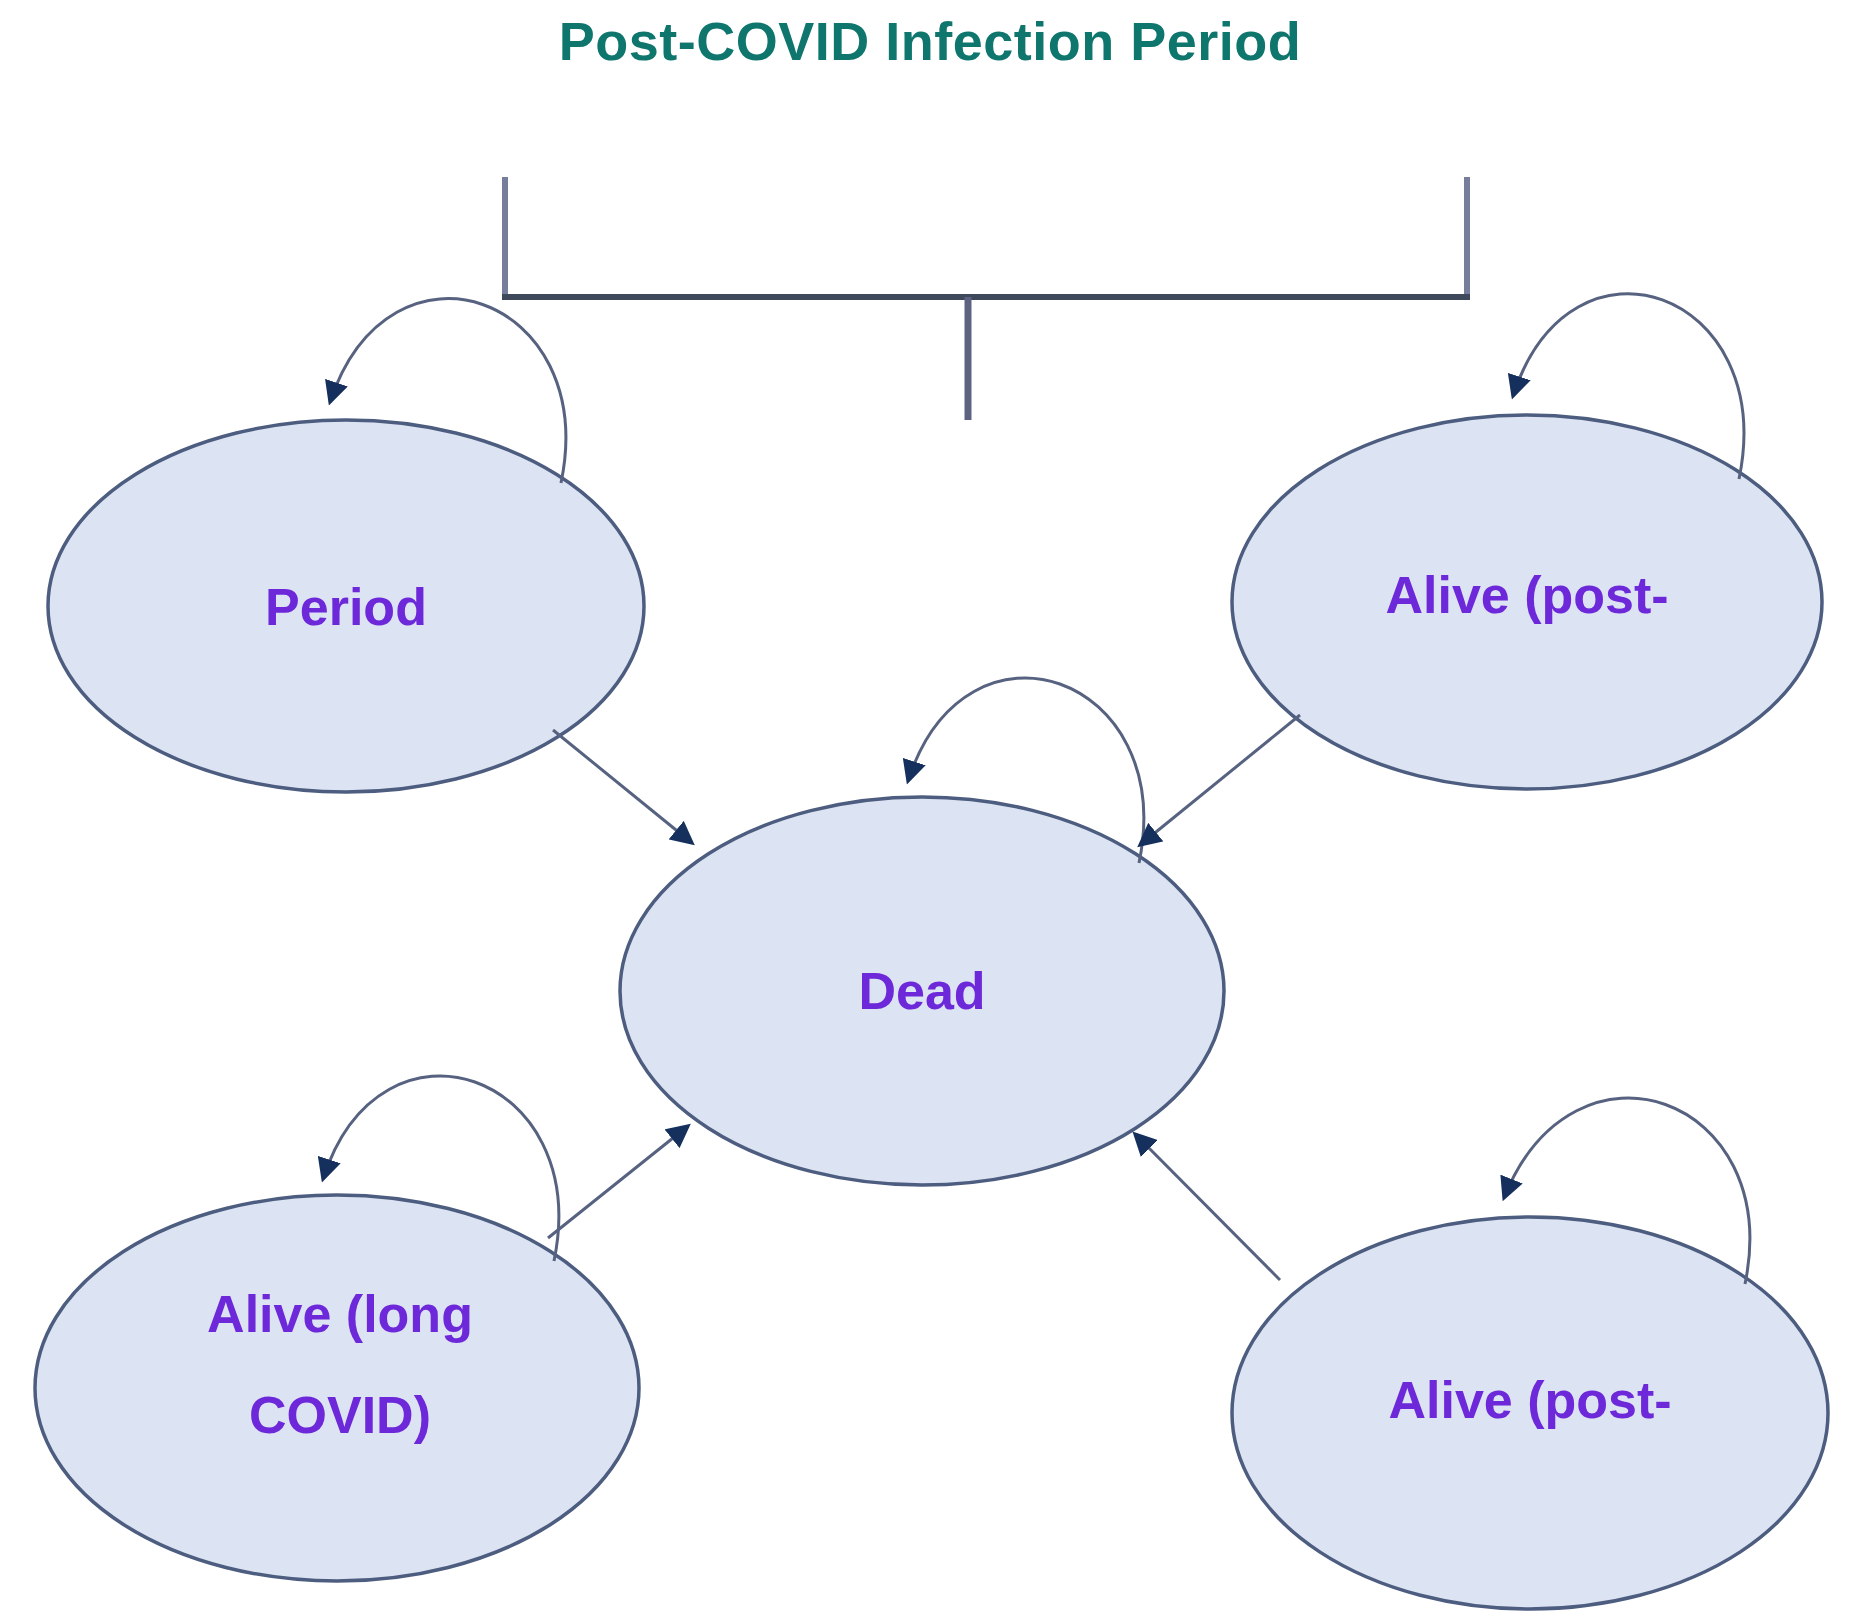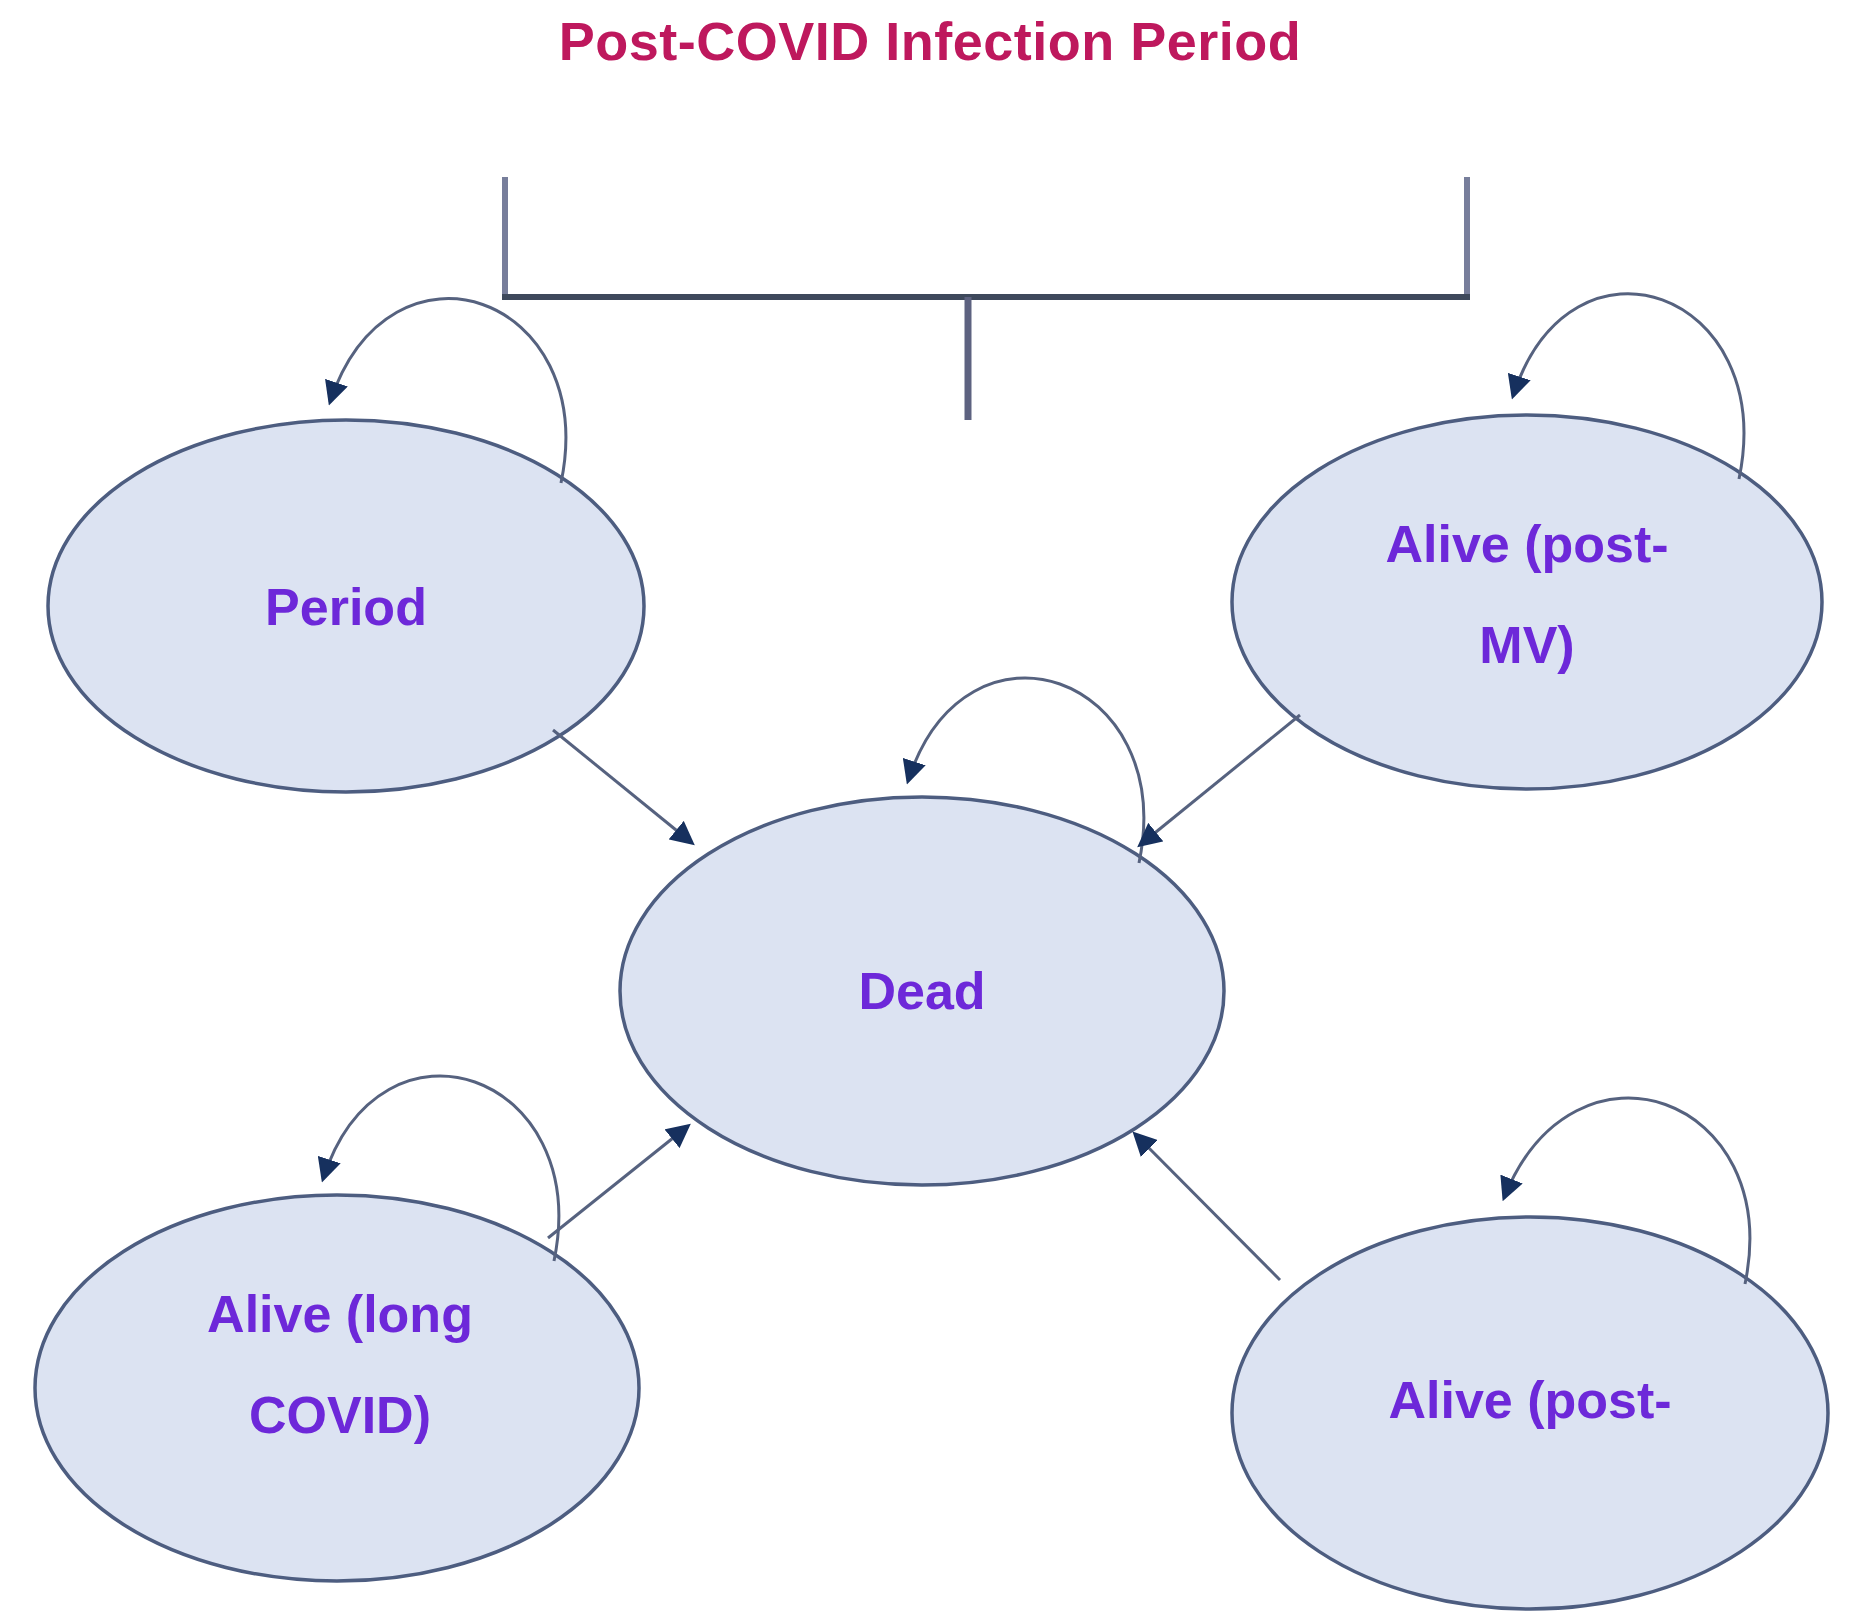--- a/index.html
+++ b/index.html
@@ -7,21 +7,21 @@
     position:relative;
     width:1860px;height:1612px;
     background:#ffffff;
     font-family:"Liberation Sans", sans-serif;
     overflow:hidden;
   }
   .diagram-svg{position:absolute;left:0;top:0;width:1860px;height:1612px;}
   .title{
     position:absolute;top:10px;left:0;width:100%;
     text-align:center;
-    font-size:54px;font-weight:bold;color:#be185d;
+    font-size:54px;font-weight:bold;color:#0f766e;
     letter-spacing:0.5px;
   }
   .node-label{
     position:absolute;
     transform:translate(-50%,-50%);
     text-align:center;
     font-size:52px;font-weight:bold;color:#6d28d9;
     line-height:101px;
     white-space:nowrap;
   }
@@ -65,21 +65,20 @@
   </svg>
 
   <div class="title">Post-COVID Infection Period</div>
 
   <div class="node-label" style="left:346px;top:607px;">
     <span>Period</span>
   </div>
 
   <div class="node-label" style="left:1527px;top:595px;">
     <span>Alive (post-</span>
-    <span>MV)</span>
   </div>
 
   <div class="node-label" style="left:340px;top:1365px;">
     <span>Alive (long</span>
     <span>COVID)</span>
   </div>
 
   <div class="node-label" style="left:922px;top:991px;">
     <span>Dead</span>
   </div>

